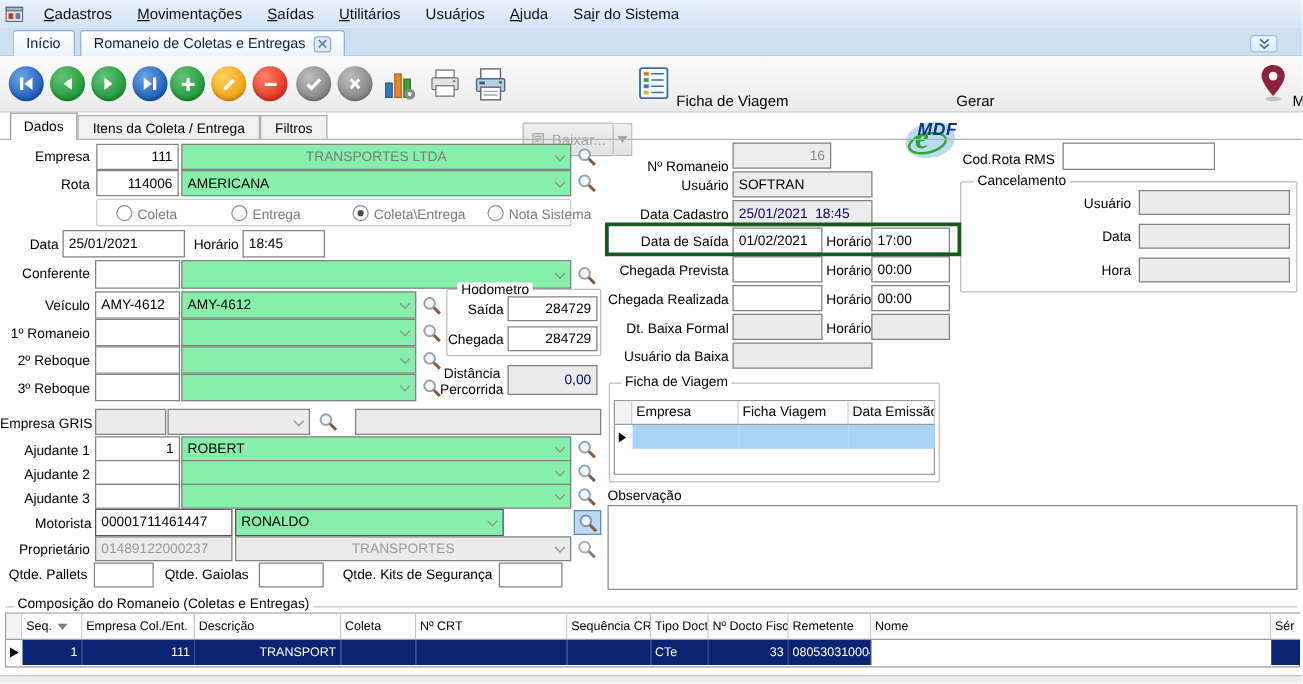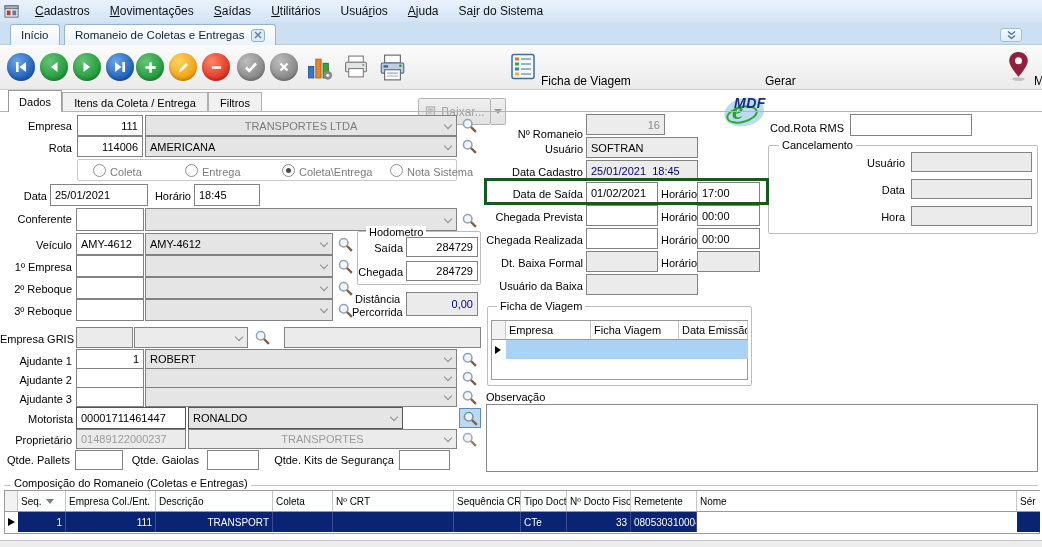--- a/index.html
+++ b/index.html
@@ -43,21 +43,21 @@
 .ptab.active{left:8px;top:90px;width:54px;height:22px;background:#fff;border:1px solid #9a9a9a;border-bottom:none;z-index:3}
 .ptab.idle{top:92px;height:20px;background:#f1f1f1;border:1px solid #b0b0b0;border-bottom:none}
 .ptab-line{position:absolute;left:0;top:111px;width:1042px;height:1px;background:#b4b4b4;z-index:1}
 
 
 .lbl{position:absolute;font-size:11px;color:#000;text-align:right;white-space:nowrap;line-height:12px;z-index:2}
 .lbl.la{text-align:left}
 .fld{position:absolute;border:1px solid #828282;background:#fff;font-size:11px;color:#000;padding:0 4px;display:flex;align-items:center;white-space:nowrap;overflow:hidden;z-index:2}
 .fld.ra{justify-content:flex-end}
 .fld.ctr{justify-content:center}
-.yellow{background:#e5e5e5}
+.yellow{background:#86efac}
 .dis{background:#ebebeb;color:#9b9b9b}
 .info{background:#ececec}
 .navytxt{color:#00007f}
 .pre{white-space:pre}
 .chev{position:absolute;right:5px;top:calc(50% - 4px);width:6px;height:6px;border-left:1.5px solid #8d8d8d;border-bottom:1.5px solid #8d8d8d;transform:rotate(-45deg)}
 .mag{position:absolute;width:19px;height:19px;display:flex;align-items:center;justify-content:center;z-index:3}
 .mag.hl{background:#bcd8f2;border:1px solid #5a8cc0}
 .radio{position:absolute;width:13px;height:13px;border:1px solid #8f8f8f;border-radius:50%;background:#fff;z-index:2}
 .radio.on::after{content:"";position:absolute;left:3px;top:3px;width:5px;height:5px;border-radius:50%;background:#4c4c4c}
 .rlbl{position:absolute;font-size:11px;color:#7b7b7b;white-space:nowrap;z-index:2}
@@ -315,21 +315,21 @@
       <span>AMY-4612</span>
       <span class="chev"></span>
     </div>
   <div class="mag" style="left:336px;top:235px">
       <svg width="17" height="17" viewBox="0 0 16 16">
         <circle cx="6.3" cy="6.3" r="4" fill="#f2f6fa" stroke="#93a3b3" stroke-width="1.5"></circle>
         <line x1="9.4" y1="9.4" x2="14" y2="14" stroke="#8a5a3a" stroke-width="2.2"></line>
       </svg>
     </div>
 
-  <div class="lbl" style="left:2px;top:261px;width:70px">1º Empresa</div>
+  <div class="lbl" style="left:2px;top:261px;width:70px">1º Romaneio</div>
   <div class="fld" style="left:76px;top:255px;width:68px;height:22px"></div>
   <div class="fld yellow" style="left:145px;top:255px;width:188px;height:22px">
       <span class="chev"></span>
     </div>
   <div class="mag" style="left:336px;top:257px">
       <svg width="17" height="17" viewBox="0 0 16 16">
         <circle cx="6.3" cy="6.3" r="4" fill="#f2f6fa" stroke="#93a3b3" stroke-width="1.5"></circle>
         <line x1="9.4" y1="9.4" x2="14" y2="14" stroke="#8a5a3a" stroke-width="2.2"></line>
       </svg>
     </div>

